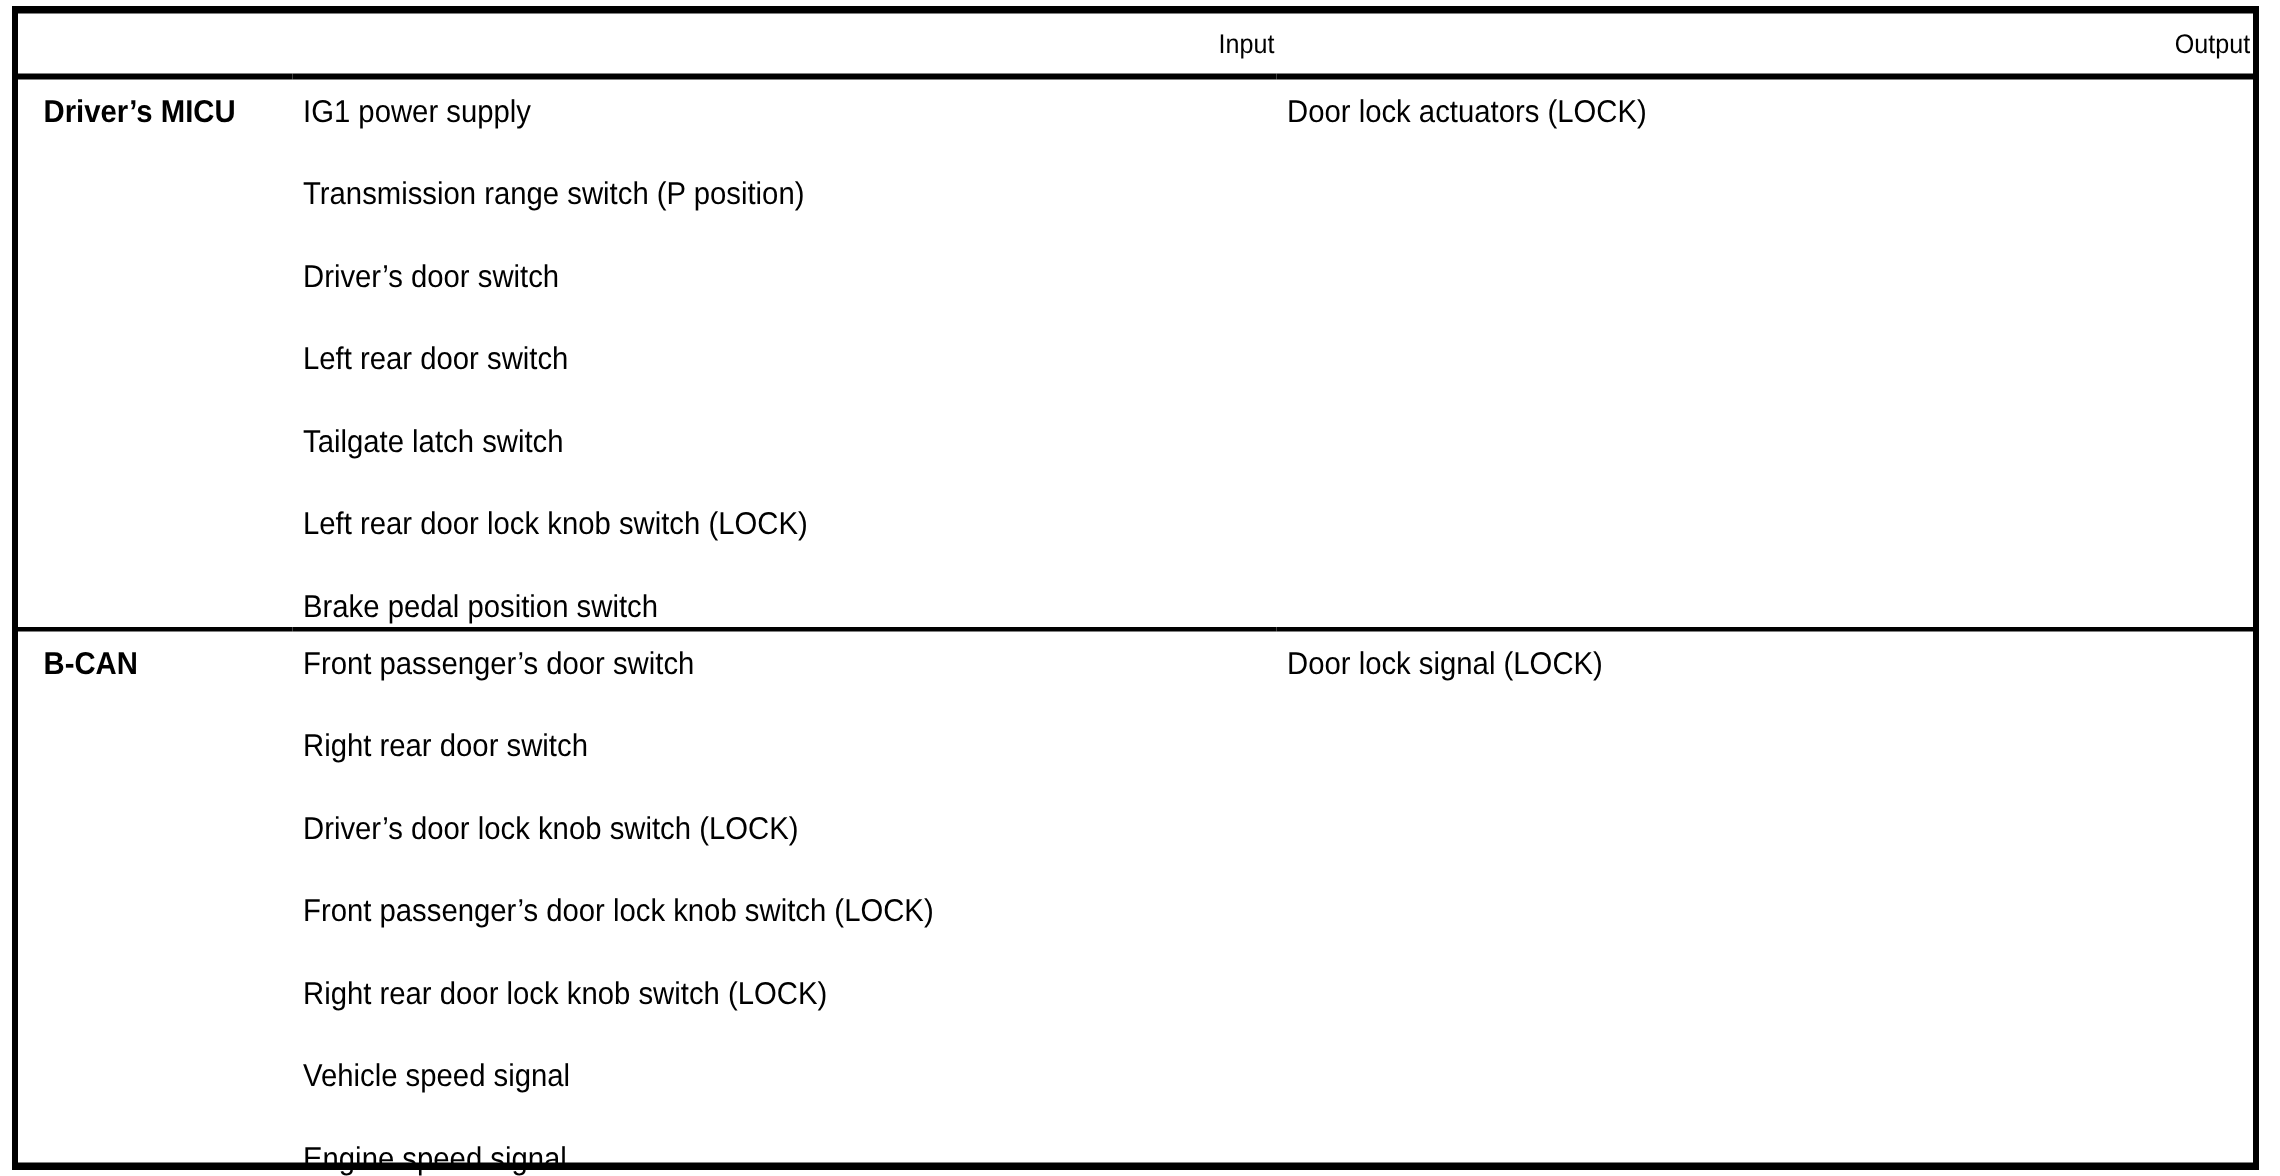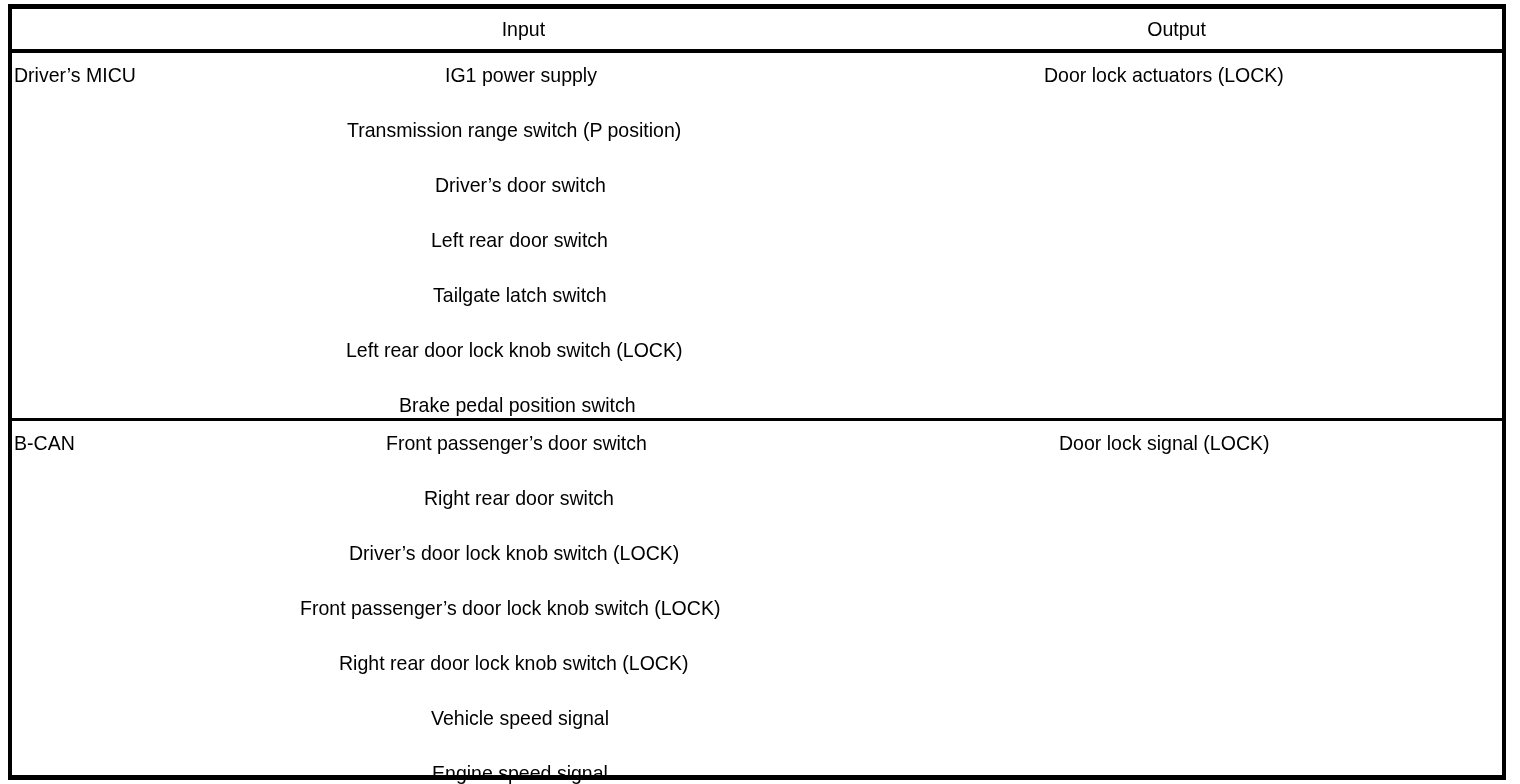--- a/index.html
+++ b/index.html
@@ -44,53 +44,52 @@
   }
 
   
   col.c-source { width: 183px; }
   col.c-input  { width: 656px; }
   col.c-output { width: 651px; }
 
   
   tr.header-row th {
     height: 40px;
-    text-align: center;
+    text-align: right;
     vertical-align: middle;
-    font-size: 21px;
+    font-size: 18px;
     border-bottom: 4px solid #000;
   }
   th.h-source { border-right: 3px solid #000; }
   th.h-input  { border-right: 3px solid #000; }
 
   
   td.cell {
     padding: 0;
   }
   td.c-src  { border-right: 3px solid #000; }
   td.c-in   { border-right: 3px solid #000; }
 
   tr.group-row.second td {
     border-top: 3px solid #000;
   }
 
-  .pad-src  { padding: 9px 0 0 2px; }
+  .pad-src  { padding: 9px 0 0 17px; font-weight: bold; }
   .pad-in   { padding: 9px 0 0 7px; }
   .pad-out  { padding: 9px 15px 0 7px; }
 
   ul.item-list {
     list-style: none;
     margin: 0;
     padding: 0;
   }
   ul.item-list li {
     height: 55px;
     line-height: 26px;
     white-space: nowrap;
-    text-align: center;
   }
   ul.item-list li:last-child { height: auto; }
 
   .src-label {
     line-height: 26px;
     white-space: nowrap;
   }
   
   .narrow {
     display: inline-block;

